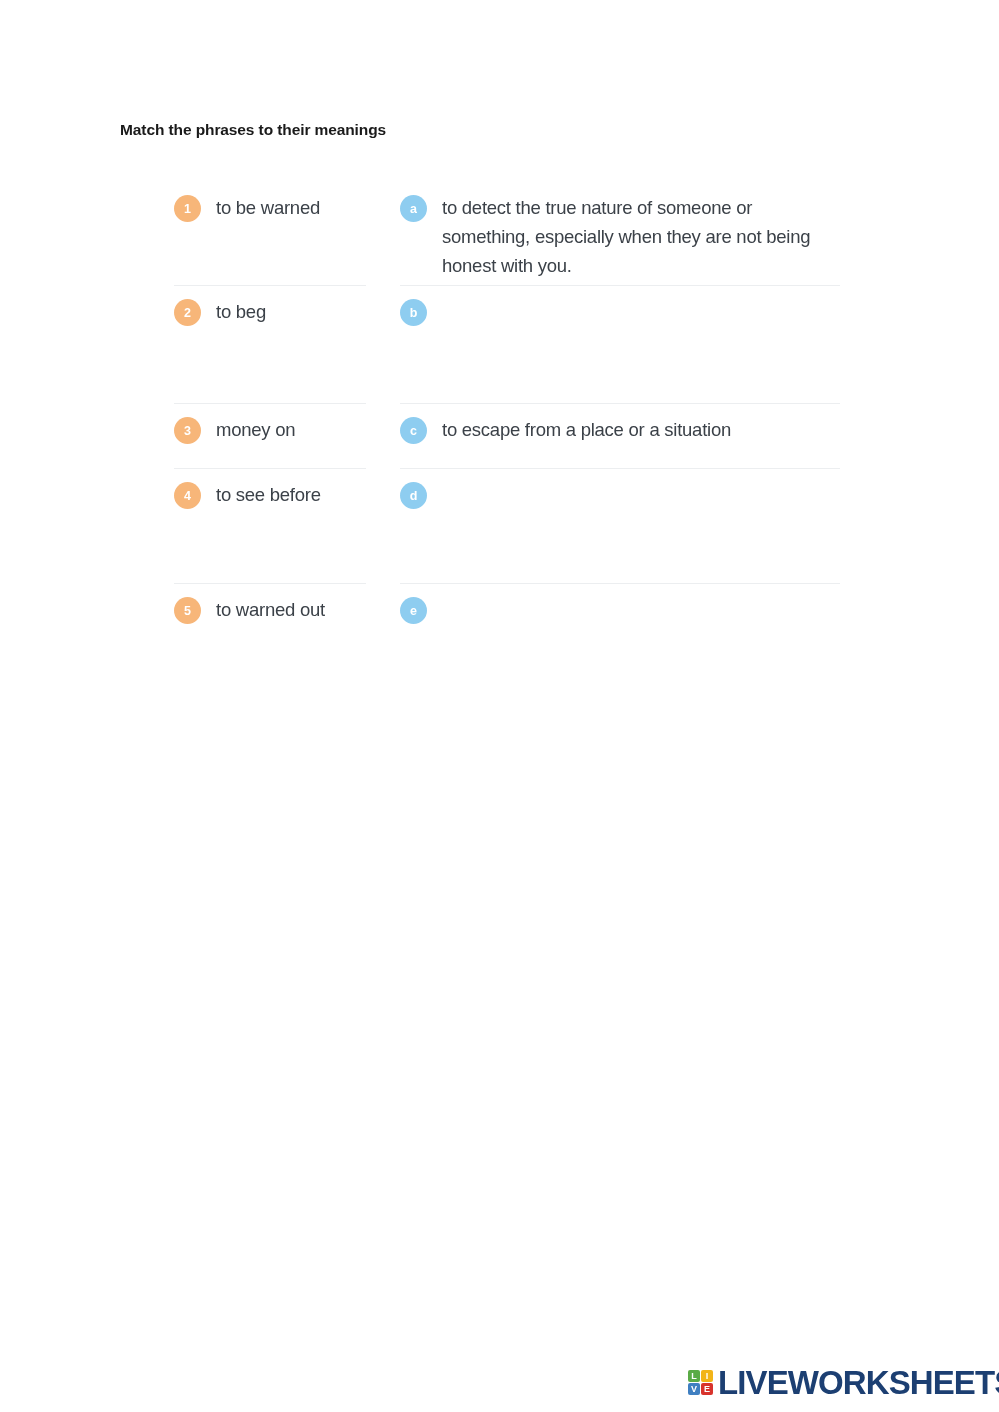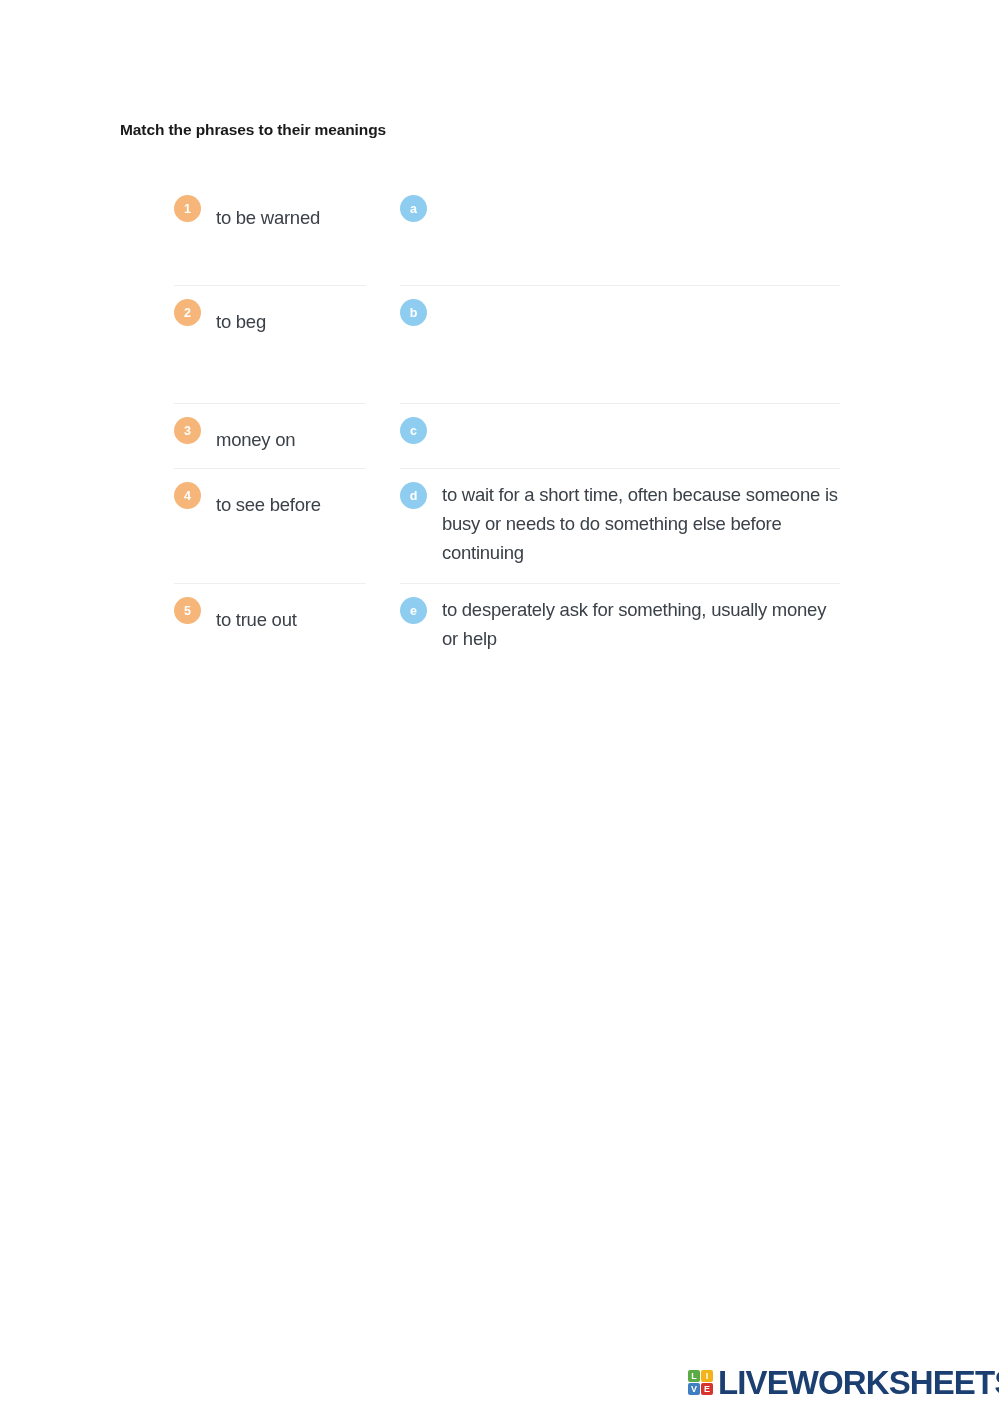--- a/index.html
+++ b/index.html
@@ -95,21 +95,21 @@
   .badge.num    { background: #f7b679; }
   .badge.letter { background: #8ecdf0; }
 
   .item-text {
     margin-left: 15px;
     font-size: 18.5px;
     line-height: 29px;
     color: #3b4148;
     letter-spacing: -0.25px;
   }
-  .match-col.left .item-text  { white-space: nowrap; margin-top: 10px; }
+  .match-col.left .item-text  { white-space: nowrap; }
   .match-col.right .item-text { width: 396px; }
 
   
   .lw-logo {
     position: absolute;
     left: 688px;
     top: 1366px;
     display: flex;
     flex-direction: row;
     align-items: center;
@@ -182,57 +182,57 @@
       <div class="match-row h4">
         <div class="row-inner">
           <span class="badge num">4</span>
           <span class="item-text">to see before</span>
         </div>
       </div>
 
       <div class="match-row h5 last">
         <div class="row-inner">
           <span class="badge num">5</span>
-          <span class="item-text">to true out</span>
+          <span class="item-text">to warned out</span>
         </div>
       </div>
 
     </div>
 
     <div class="match-col right">
 
       <div class="match-row h1">
         <div class="row-inner">
           <span class="badge letter">a</span>
+          <span class="item-text">to detect the true nature of someone or something, especially when they are not being honest with you.</span>
         </div>
       </div>
 
       <div class="match-row h2">
         <div class="row-inner">
           <span class="badge letter">b</span>
         </div>
       </div>
 
       <div class="match-row h3">
         <div class="row-inner">
           <span class="badge letter">c</span>
+          <span class="item-text">to escape from a place or a situation</span>
         </div>
       </div>
 
       <div class="match-row h4">
         <div class="row-inner">
           <span class="badge letter">d</span>
-          <span class="item-text">to wait for a short time, often because someone is busy or needs to do something else before continuing</span>
         </div>
       </div>
 
       <div class="match-row h5 last">
         <div class="row-inner">
           <span class="badge letter">e</span>
-          <span class="item-text">to desperately ask for something, usually money or help</span>
         </div>
       </div>
 
     </div>
 
   </div>
 
   <div class="lw-logo">
     <div class="lw-mark">
       <span class="lw-cell c-l">L</span>

